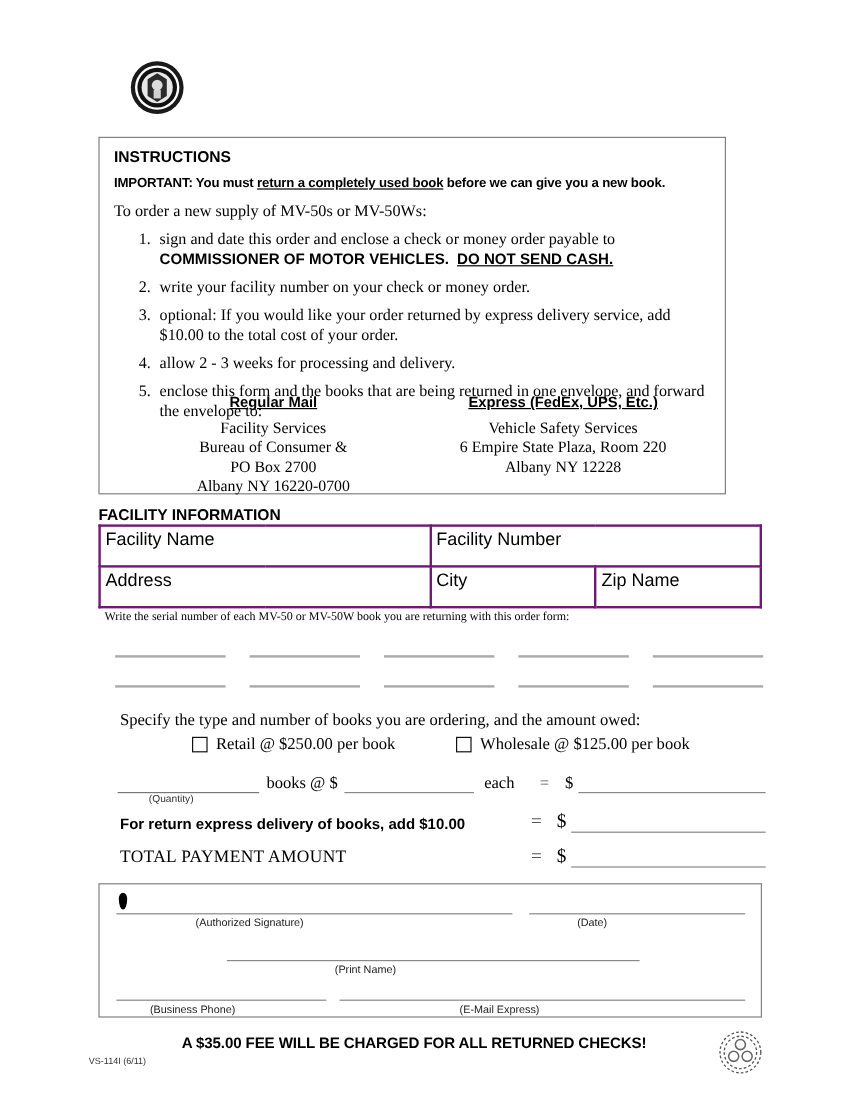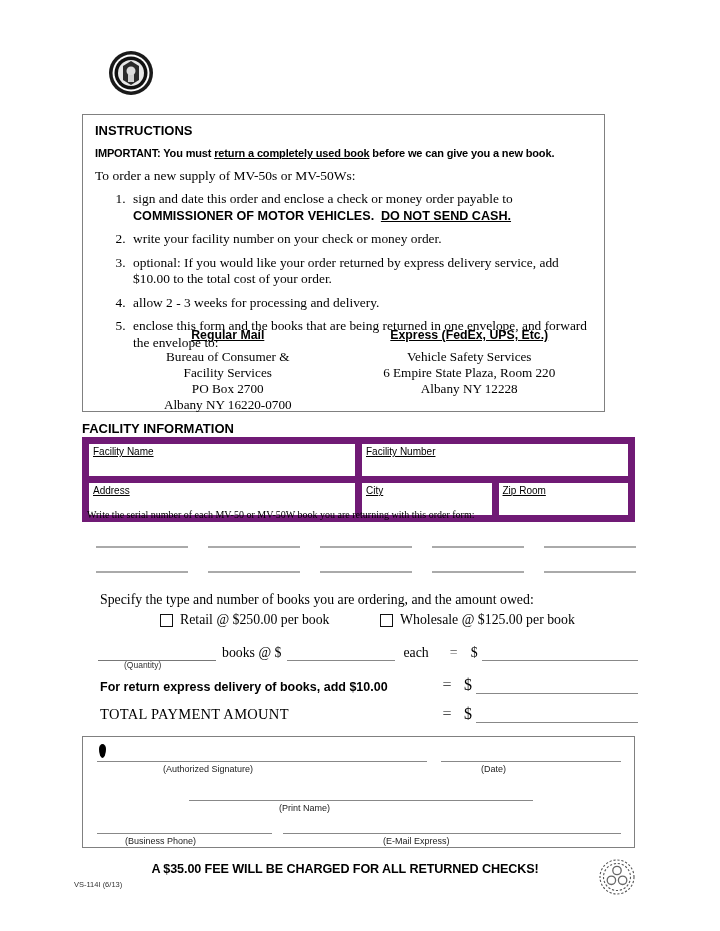--- a/index.html
+++ b/index.html
@@ -158,28 +158,27 @@
   }
   .facility-table {
     position: absolute;
     left: 82px;
     top: 437px;
     width: 553px;
     border-collapse: collapse;
     table-layout: fixed;
   }
   .facility-table td {
-    border: 7px solid #701a75;
+    border: 2px solid #701a75;
     height: 30px;
     vertical-align: top;
     padding: 2px 4px 0 4px;
     font-family: "Liberation Sans", sans-serif;
-    font-size: 10px;
+    font-size: 15px;
     color: #000;
-    text-decoration: underline;
   }
 
   
   .serial-prompt {
     position: absolute;
     left: 87px;
     top: 509px;
     font-family: "Liberation Serif", serif;
     font-size: 10px;
   }
@@ -364,22 +363,22 @@
         <li><span>sign and date this order and enclose a check or money order payable to </span><b>COMMISSIONER OF MOTOR VEHICLES.</b>&nbsp;&nbsp;<b><u>DO NOT SEND CASH.</u></b></li>
         <li><span>write your facility number on your check or money order.</span></li>
         <li><span>optional:  If you would like your order returned by express delivery service, add $10.00 to the total cost of your order.</span></li>
         <li><span>allow 2 - 3 weeks for processing and delivery.</span></li>
         <li><span>enclose this form and the books that are being returned in one envelope, and forward the envelope to:</span></li>
       </ol>
 
       <div class="addr-wrap">
         <div class="addr-col left">
           <div class="addr-title">Regular Mail</div>
+          <div>Facility Services</div>
           <div>Bureau of Consumer &amp;</div>
-          <div>Facility Services</div>
           <div>PO Box 2700</div>
           <div>Albany NY  16220-0700</div>
         </div>
         <div class="addr-col right">
           <div class="addr-title">Express (FedEx, UPS, Etc.)</div>
           <div>Vehicle Safety Services</div>
           <div>6 Empire State Plaza, Room 220</div>
           <div>Albany NY  12228</div>
         </div>
       </div>
@@ -389,21 +388,21 @@
   <div class="facility-heading">FACILITY INFORMATION</div>
   <table class="facility-table">
     <tbody>
         <tr>
       <td colspan="2"><span>Facility Name</span></td>
       <td colspan="2"><span>Facility Number</span></td>
     </tr>
     <tr>
       <td colspan="2"><span>Address</span></td>
       <td><span>City</span></td>
-      <td><span>Zip Room</span></td>
+      <td><span>Zip Name</span></td>
     </tr>
   </tbody>
     </table>
 
   <div class="serial-prompt">Write the serial number of each MV-50 or MV-50W book you are returning with this order form:</div>
   <div class="serial-rows">
     <div class="serial-row">
       <div class="serial-line"></div>
       <div class="serial-line"></div>
       <div class="serial-line"></div>
@@ -472,21 +471,21 @@
     <div class="sig-cap" style="left:196px; top:66px; width:160px;">(Print Name)</div>
 
     <div class="sig-line" style="left:14px; top:96px; width:175px;"><span></span></div>
     <div class="sig-cap" style="left:42px; top:99px; width:120px;">(Business Phone)</div>
 
     <div class="sig-line" style="left:200px; top:96px; width:338px;"><span></span></div>
     <div class="sig-cap" style="left:300px; top:99px; width:140px;">(E-Mail Express)</div>
   </div>
 
   <div class="fee-notice">A $35.00 FEE WILL BE CHARGED FOR ALL RETURNED CHECKS!</div>
-  <div class="form-code">VS-114I (6/13)</div>
+  <div class="form-code">VS-114I (6/11)</div>
   <div class="recycle">
     <svg viewBox="0 0 38 38" width="38" height="38">
       <g fill="none" stroke="#555" stroke-width="1.1" stroke-dasharray="2.2 1.8">
         <circle cx="19" cy="19" r="17"></circle>
         <circle cx="19" cy="19" r="13.5"></circle>
       </g>
       <g fill="none" stroke="#666" stroke-width="1.3">
         <circle cx="19" cy="12.5" r="4.2"></circle>
         <circle cx="13.4" cy="22.3" r="4.2"></circle>
         <circle cx="24.6" cy="22.3" r="4.2"></circle>

